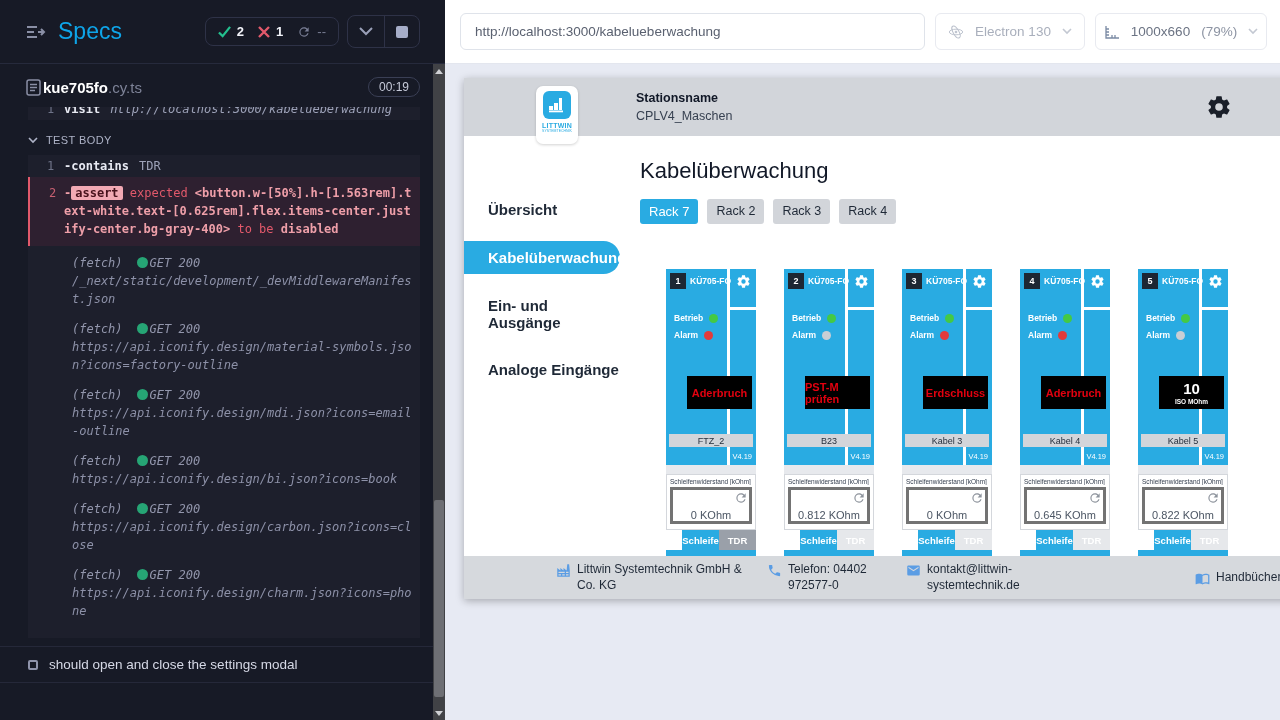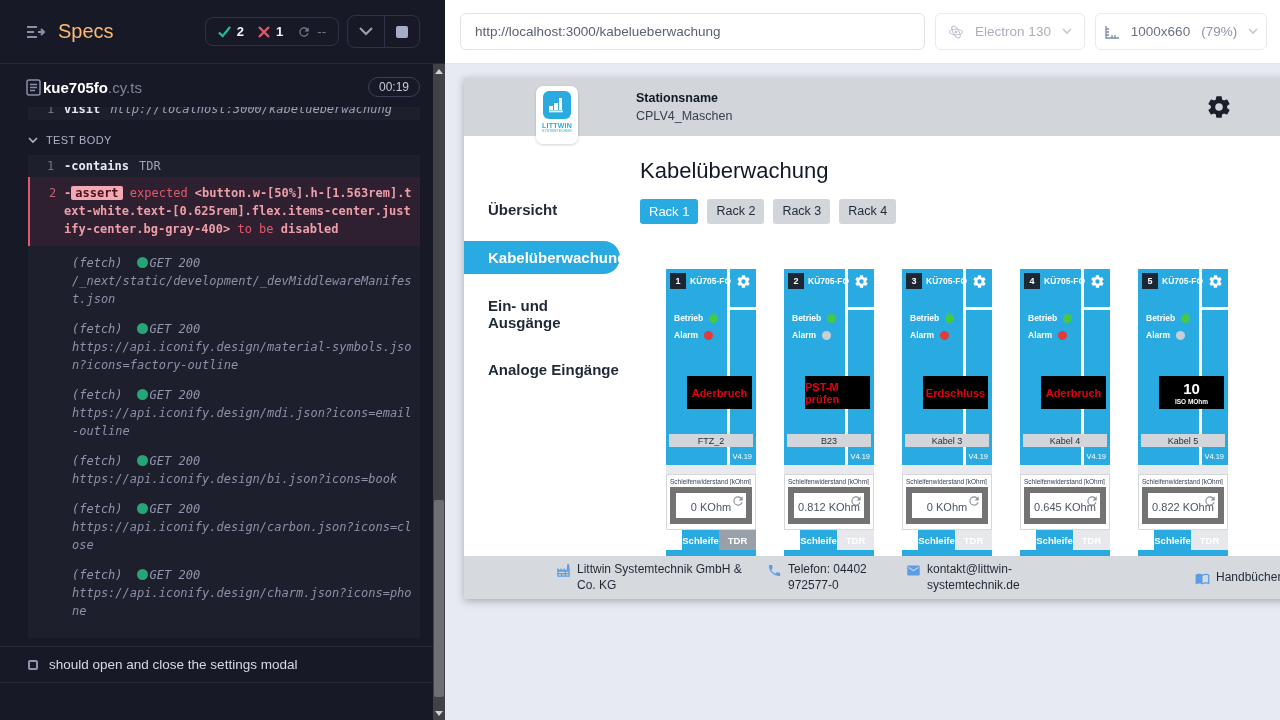--- a/index.html
+++ b/index.html
@@ -2,21 +2,21 @@
 <html><head>
 <meta charset="utf-8">
 <style>
   * { margin:0; padding:0; box-sizing:border-box; }
   html,body { width:1280px; height:720px; overflow:hidden; }
   body { display:flex; font-family:"Liberation Sans", sans-serif; background:#e7eaf3; }
 
   
   .cy-panel { position:relative; width:445px; height:720px; background:#171a26; color:#d0d3e2; flex:0 0 445px; }
   .cy-header { height:64px; display:flex; align-items:center; padding:0 25px 0 26px; border-bottom:1px solid #262a3c; }
-  .specs-title { display:flex; align-items:center; gap:12px; color:#fdba74; font-size:20px; }
+  .specs-title { display:flex; align-items:center; gap:12px; color:#0ea5e9; font-size:23px; }
   .cy-stats { margin-left:auto; display:flex; align-items:center; gap:14px; border:1px solid #2e3247; border-radius:8px; padding:6px 12px; }
   .stat { display:flex; align-items:center; gap:6px; font-size:13px; font-weight:bold; color:#f3f4fa; }
   .stat .dim { color:#787d93; font-weight:normal; }
   .cy-controls { margin-left:8px; display:flex; align-items:center; border:1px solid #2e3247; border-radius:8px; height:33px; }
   .cy-controls > div { padding:0 11px; display:flex; align-items:center; height:100%; }
   .cy-controls .sep { width:1px; padding:0; background:#2e3247; }
   .stop-square { width:12px; height:12px; background:#a6adc8; border-radius:2px; }
 
   .spec-row { display:flex; align-items:center; gap:2px; padding:13px 25px 10px 26px; }
   .spec-name { font-size:15px; font-weight:bold; color:#fff; }
@@ -114,21 +114,21 @@
                  align-items:center; justify-content:center; }
   .status-text { color:#e3000f; font-size:11px; font-weight:bold; }
   .status-big { color:#fff; font-size:15px; font-weight:bold; line-height:15px; }
   .status-unit { color:#fff; font-size:6.5px; font-weight:bold; margin-top:2px; }
   .card-cable { position:absolute; left:3px; right:3px; top:165px; height:13px; background:#d2d5da; color:#1f2937; font-size:9px;
                 display:flex; align-items:center; justify-content:center; }
   .card-version { position:absolute; right:4px; top:183px; font-size:7.5px; color:#fff; }
   .card-gap { height:9px; background:#e7e9ed; }
   .card-meter { height:56px; border:1px solid #d4d7dc; background:#fff; padding:3px 3px 0 3px; }
   .meter-label { font-size:6.5px; color:#374151; white-space:nowrap; overflow:hidden; }
-  .meter-box { margin-top:2px; height:37px; border:6px solid #737373; position:relative; display:flex; align-items:flex-end; justify-content:center; padding-bottom:5px; }
+  .meter-box { margin-top:2px; height:37px; border:3px solid #737373; position:relative; display:flex; align-items:flex-end; justify-content:center; }
   .refresh-btn { position:absolute; top:1px; right:1px; cursor:pointer; }
   .meter-value { font-size:11px; color:#4b5563; }
   .card-buttons { display:flex; height:20px;padding-left:16px; }
   .card-btn { flex:1; display:flex; align-items:center; justify-content:center; font-size:9.5px; font-weight:bold; color:#fff; cursor:pointer; }
   .btn-schleife { background:#29abe2; }
   .btn-tdr.enabled { background:#9aa0a9; }
   .btn-tdr.disabled { background:#e6e8eb; }
   .card-strip { height:10px; background:#29abe2; }
 
   .app-footer { height:43px; flex:0 0 43px; background:#d6d9dd; display:flex; align-items:center; padding-left:92px; font-size:12px; color:#1f2937; }
@@ -330,21 +330,21 @@
       <div class="app-body">
         <nav class="app-sidebar">
             <div class="side-item"><span>Übersicht</span></div>
             <div class="side-item active"><span>Kabelüberwachung</span></div>
             <div class="side-item"><span>Ein- und Ausgänge</span></div>
             <div class="side-item"><span>Analoge Eingänge</span></div>
           </nav>
         <section class="app-main">
           <h1 class="main-title">Kabelüberwachung</h1>
           <div class="rack-tabs">
-              <div class="rack-tab active"><span>Rack 1</span></div>
+              <div class="rack-tab active"><span>Rack 7</span></div>
               <div class="rack-tab"><span>Rack 2</span></div>
               <div class="rack-tab"><span>Rack 3</span></div>
               <div class="rack-tab"><span>Rack 4</span></div>
             </div>
           <div class="cards-row">
               <div class="device-card">
     <div class="card-cyan">
       <div class="div-v"></div>
       <div class="div-h"></div>
       <div class="card-badge">1</div>

